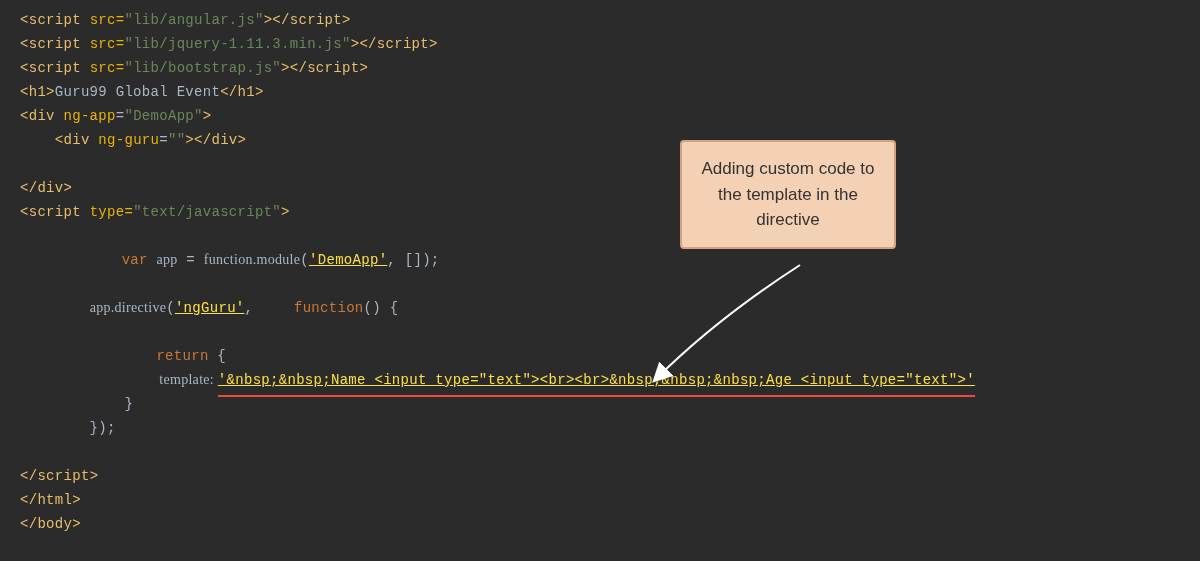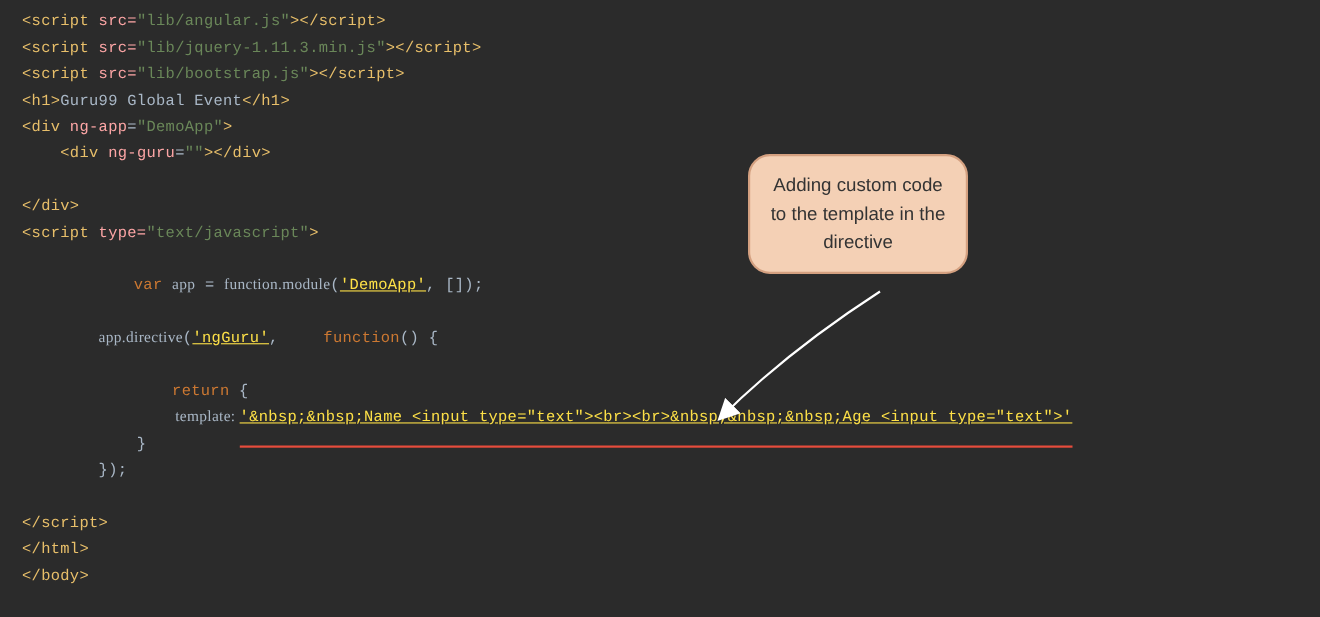--- a/index.html
+++ b/index.html
@@ -22,40 +22,40 @@
       padding: 8px 0 0 20px;
       line-height: 24px;
       letter-spacing: 0.3px;
     }
     .code-line {
       white-space: pre;
       height: 24px;
     }
     .tag-bracket { color: #e8bf6a; }
     .tag-name { color: #e8bf6a; margin-top: 12px; }
-    .attr-name { color: #fca5a5; }
+    .attr-name { color: #eab308; }
     .attr-value { color: #6a8759; }
     .text-content { color: #a9b7c6; }
     .keyword { color: #cc7832; margin-left: 32px; }
     .string { color: #fde047; text-decoration: underline; }
     .identifier { color: #a9b7c6; font-family: Liberation Serif, serif; }
 
     .underline {
       border-bottom: 2px solid #e74c3c;
-      padding-bottom: 17px;
+      padding-bottom: 7px;
     }
 
     .callout {
       position: absolute;
       top: 140px;
       left: 680px;
-      width: 200px;
+      width: 216px;
       background: #f4d0b5;
       border: 2px solid #d4a080;
-      border-radius: 20px;
+      border-radius: 4px;
       padding: 14px 18px;
       text-align: center;
       font-family: 'Comic Sans MS', cursive, sans-serif;
       font-size: 17px;
       color: #333;
       line-height: 1.5;
       z-index: 10;
     }
 
     .arrow-svg {

